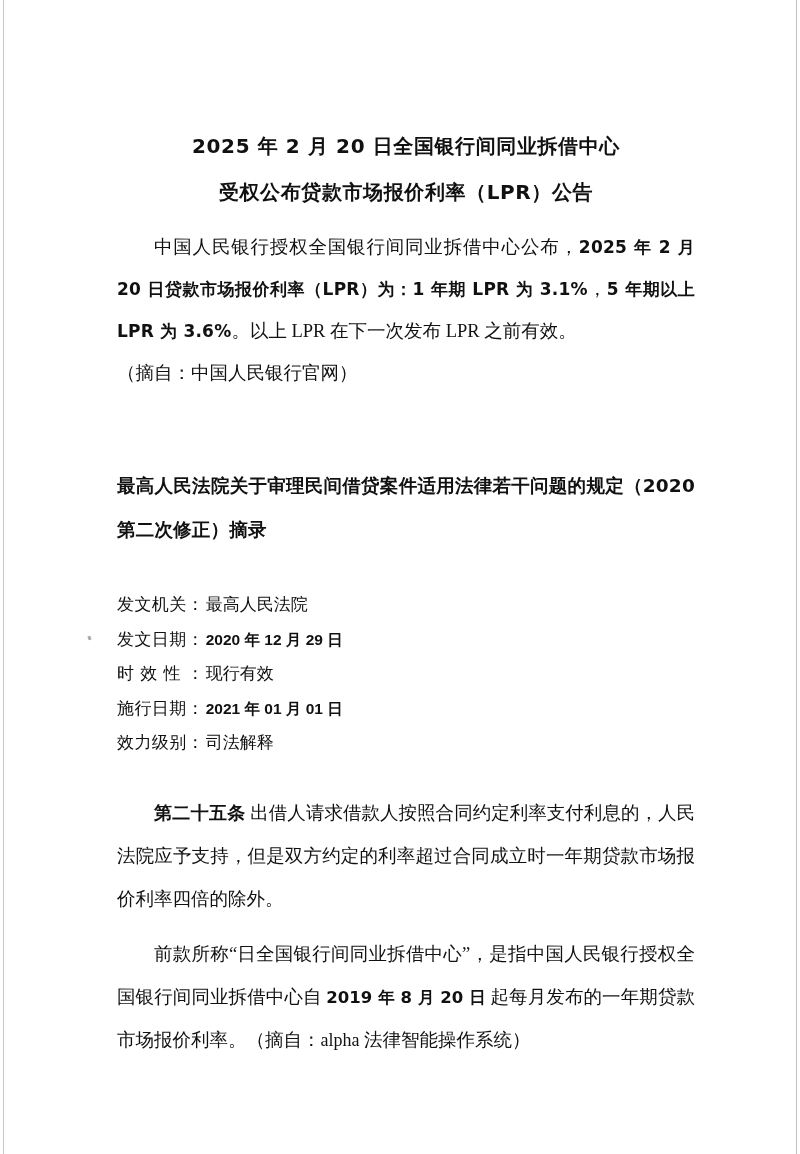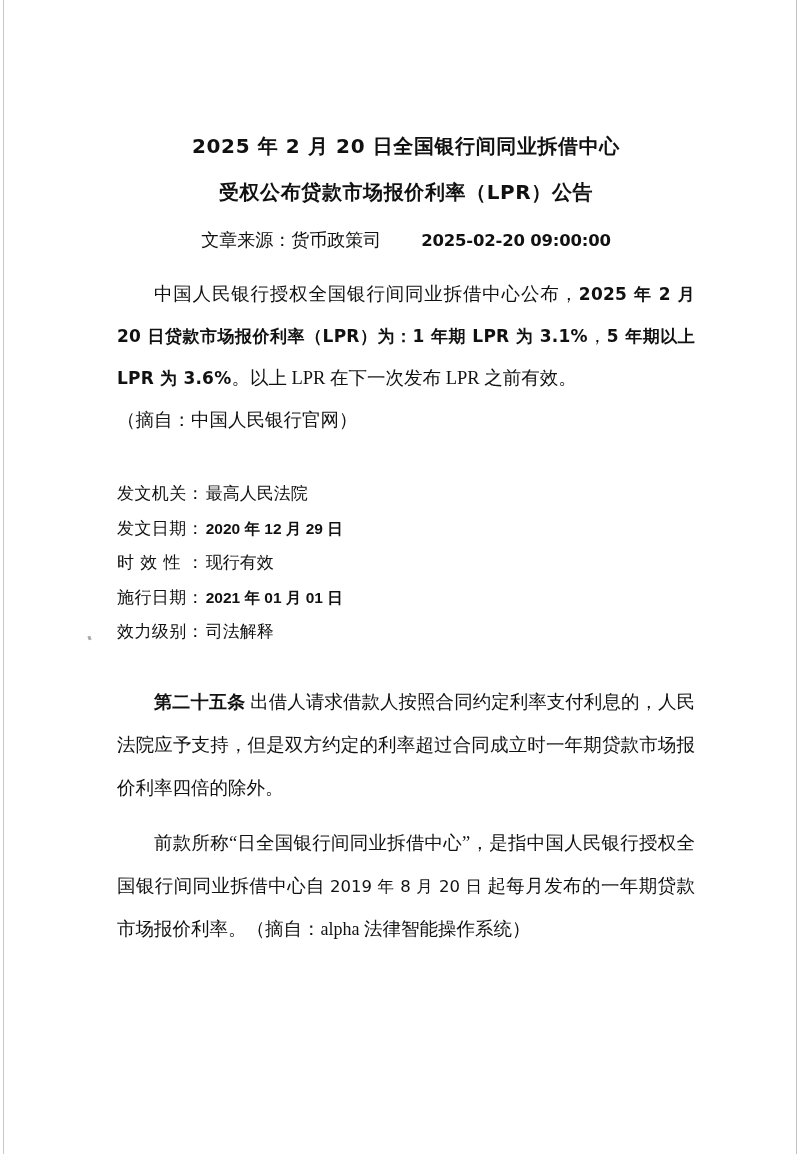--- a/index.html
+++ b/index.html
@@ -144,51 +144,49 @@
   .article-num {
     font-family: "DejaVu Sans", "Liberation Sans", sans-serif;
     font-weight: bold;
     font-size: 18px;
     letter-spacing: .3px;
   }
   .article-para + .article-para { margin-top: 12px; }
 
   .inline-num {
     font-family: "DejaVu Sans", "Liberation Sans", sans-serif;
-    font-weight: normal;
+    font-weight: bold;
     font-size: 16.5px;
   }
   .latin {
     font-family: "Liberation Serif", "DejaVu Serif", serif;
     font-size: 18px;
   }
 </style>
 </head>
 <body>
 
 <div class="scan-frame-left"></div>
 <div class="scan-frame-right"></div>
 <div class="scan-speck"></div>
 
 <div class="page">
 
   <div class="doc-title title-line-1">2025 年 2 月 20 日全国银行间同业拆借中心</div>
 
   <div class="doc-title title-line-2">受权公布贷款市场报价利率（LPR）公告</div>
 
-  <div class="source-line">
-    <span>文章来源：货币政策司</span><span class="stamp">2025-02-20 09:00:00</span>
-  </div>
 
   <div class="body-para indent-2">
     <span>中国人民银行授权全国银行间同业拆借中心公布，</span><span class="emph">2025 年 2 月 20 日贷款市场报价利率（LPR）为：1 年期 LPR 为 3.1%</span><span>，</span><span class="emph">5 年期以上 LPR 为 3.6%</span><span>。以上 LPR 在下一次发布 LPR 之前有效。</span>
   </div>
 
   <div class="note-line">（摘自：中国人民银行官网）</div>
 
+  <div class="section-heading">最高人民法院关于审理民间借贷案件适用法律若干问题的规定（2020 第二次修正）摘录</div>
 
   <div class="meta-block">
 
     <div class="meta-row">
       <span class="meta-label">发文机关</span><span class="meta-value">最高人民法院</span>
     </div>
 
     <div class="meta-row">
       <span class="meta-label">发文日期</span><span class="meta-value num">2020 年 12 月 29 日</span>
     </div>

